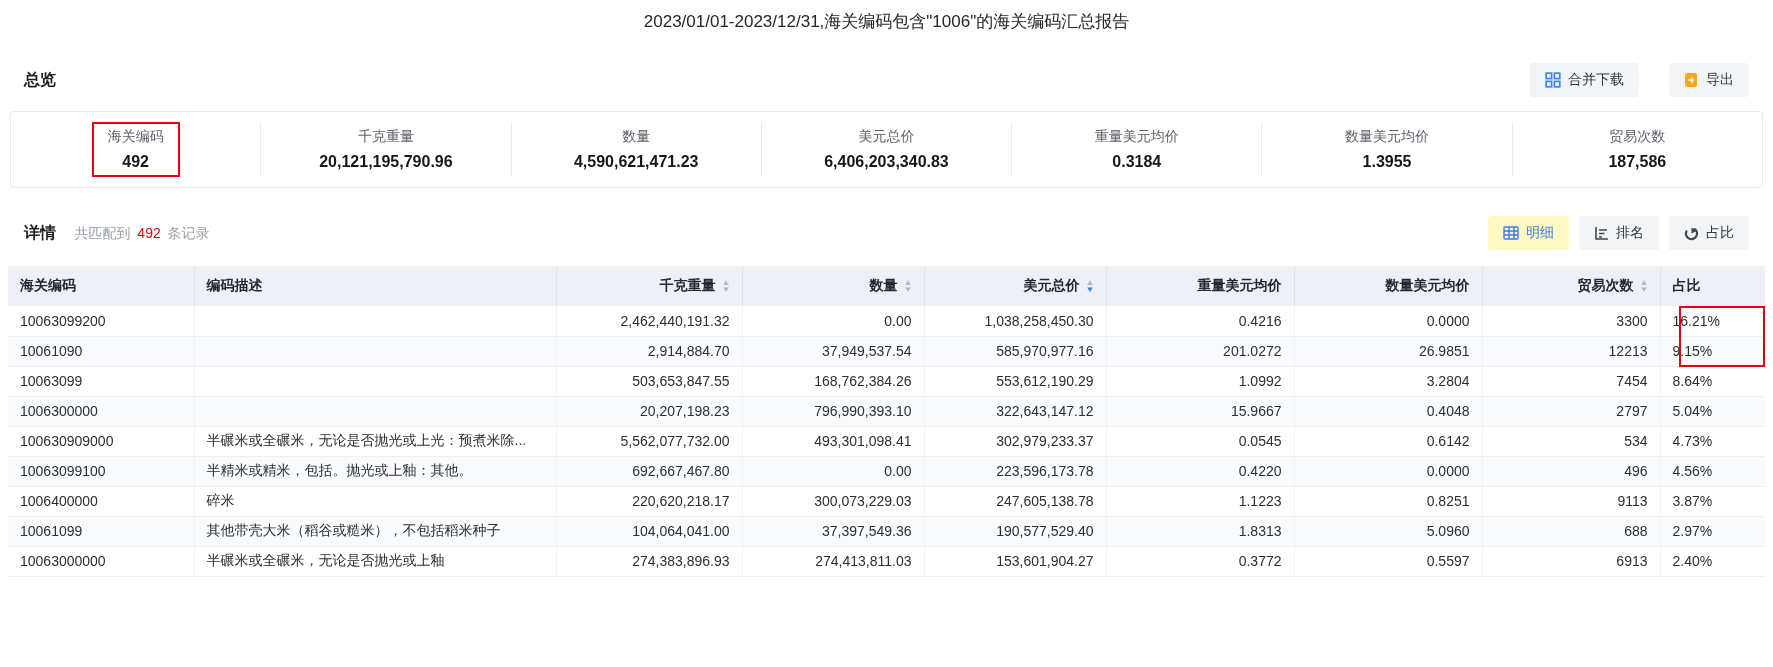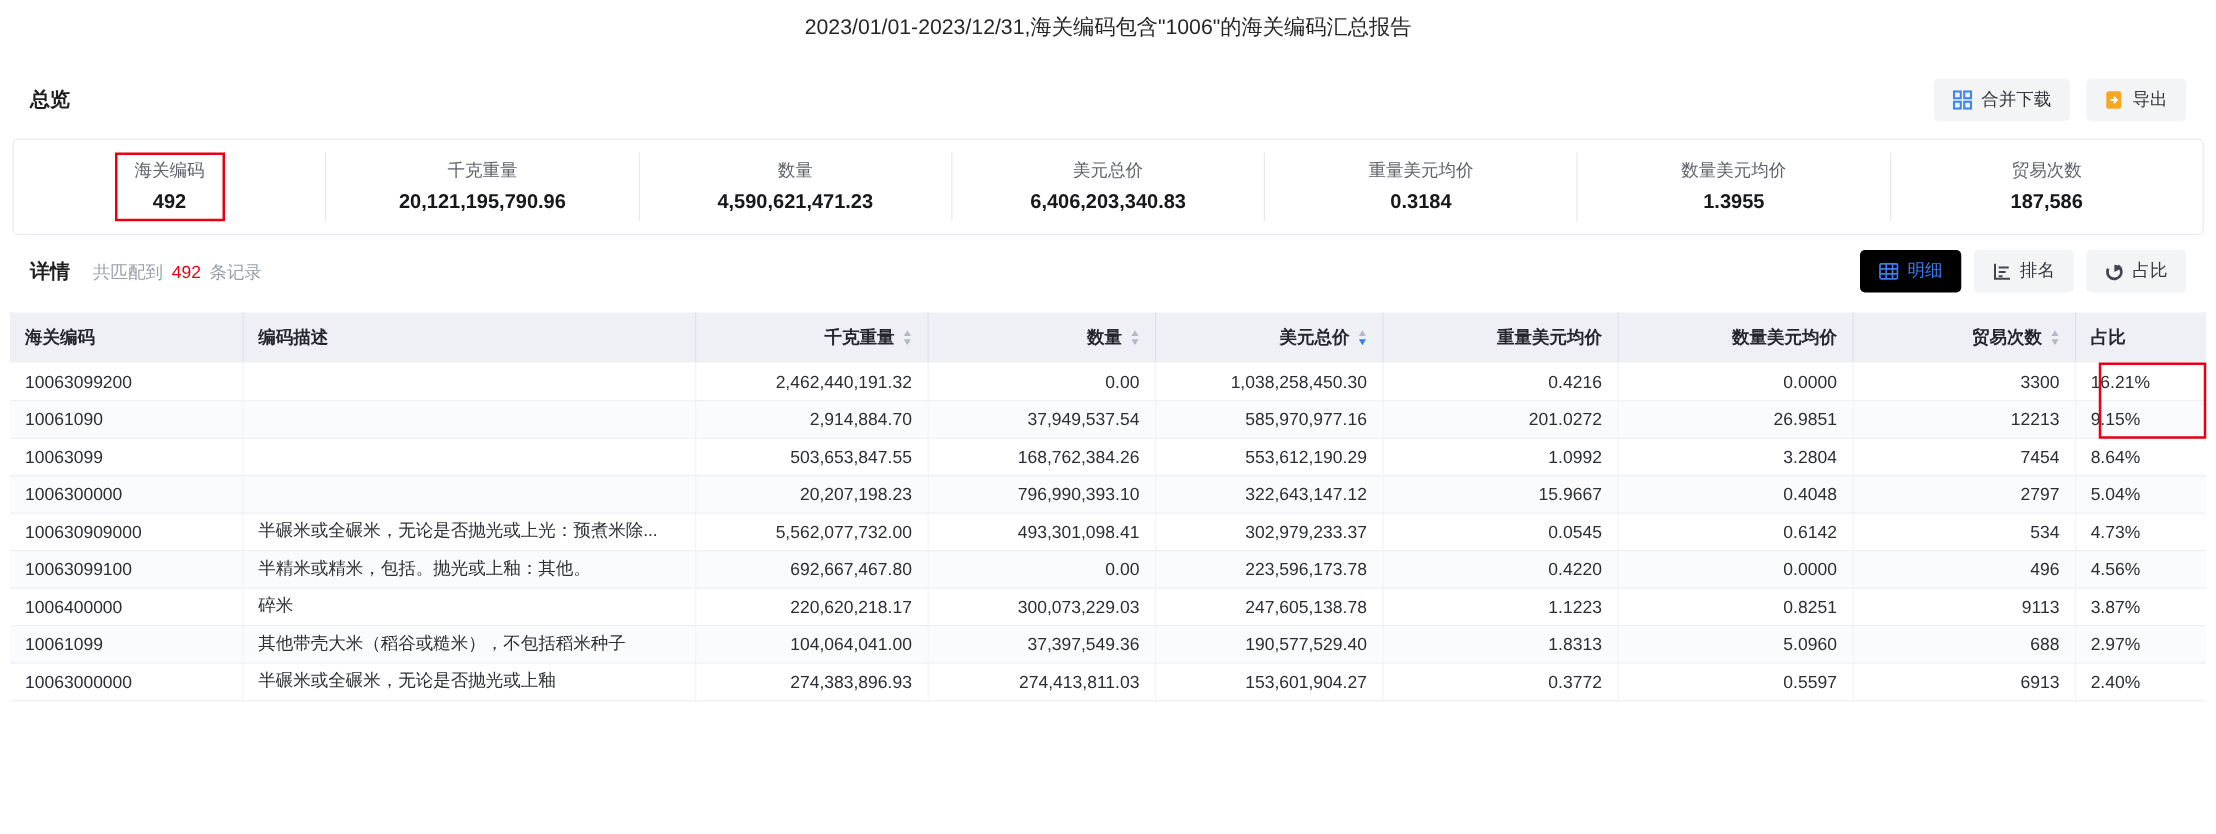--- a/index.html
+++ b/index.html
@@ -7,40 +7,40 @@
     font-family: "Liberation Sans", "DejaVu Sans", sans-serif; color: #262626; }
   .page { width: 1773px; height: 667px; position: relative; }
 
   
   .page-title { text-align: center; padding-top: 10px; font-size: 17px; color: #262626; }
 
   
   .section-bar { display: flex; align-items: center; justify-content: space-between;
     padding: 0 24px; margin-top: 30px; }
   .section-heading { font-size: 16px; font-weight: bold; color: #1f1f1f; }
-  .actions { display: flex; gap: 13px; }
+  .actions { display: flex; gap: 30px; }
   .btn { display: inline-flex; align-items: center; gap: 7px; height: 34px;
     padding: 0 15px; background: #f3f4f6; border: none; border-radius: 4px;
     font-size: 14px; color: #33363c; cursor: pointer;
     font-family: "Liberation Sans", "DejaVu Sans", sans-serif; }
   .btn svg { display: block; }
-  .btn.active { background: #000000; color: var(--accent-blue); }
+  .btn.active { background: #fef9c3; color: var(--accent-blue); }
 
   
   .summary-card { display: flex; margin: 14px 10px 0 10px; border: 1px solid #e7eaef;
     border-radius: 4px; padding: 10px 0; }
   .metric { flex: 1; display: flex; justify-content: center; align-items: center; }
   .metric:not(:first-child) { border-left: 1px solid #e7eaef; }
   .metric-inner { text-align: center; padding: 4px 14px; border: 2px solid transparent; }
   .metric-inner.hl { border-color: var(--accent-red); }
   .metric-label { font-size: 14px; color: #5e636b; margin-bottom: 7px; white-space: nowrap; }
   .metric-value { font-size: 16px; font-weight: bold; color: #17181a; white-space: nowrap; }
 
   
-  .details-bar { margin-top: 12px; }
+  .details-bar { margin-top: 28px; }
   .match-text { margin-left: 14px; font-size: 14px; color: #9aa0a8; font-weight: normal; }
   .match-count { color: var(--accent-red); padding: 0 3px; }
   .view-switch { display: flex; gap: 10px; }
 
   
   .table-wrap { position: relative; margin: 16px 8px 0 8px; }
   table { width: 100%; border-collapse: collapse; table-layout: fixed; }
   thead th { background: #eef0f6; height: 40px; font-size: 14px; font-weight: bold;
     color: #24272e; border-right: 1px solid #dee2ec; padding: 0 12px; }
   thead th:last-child { border-right: none; }

